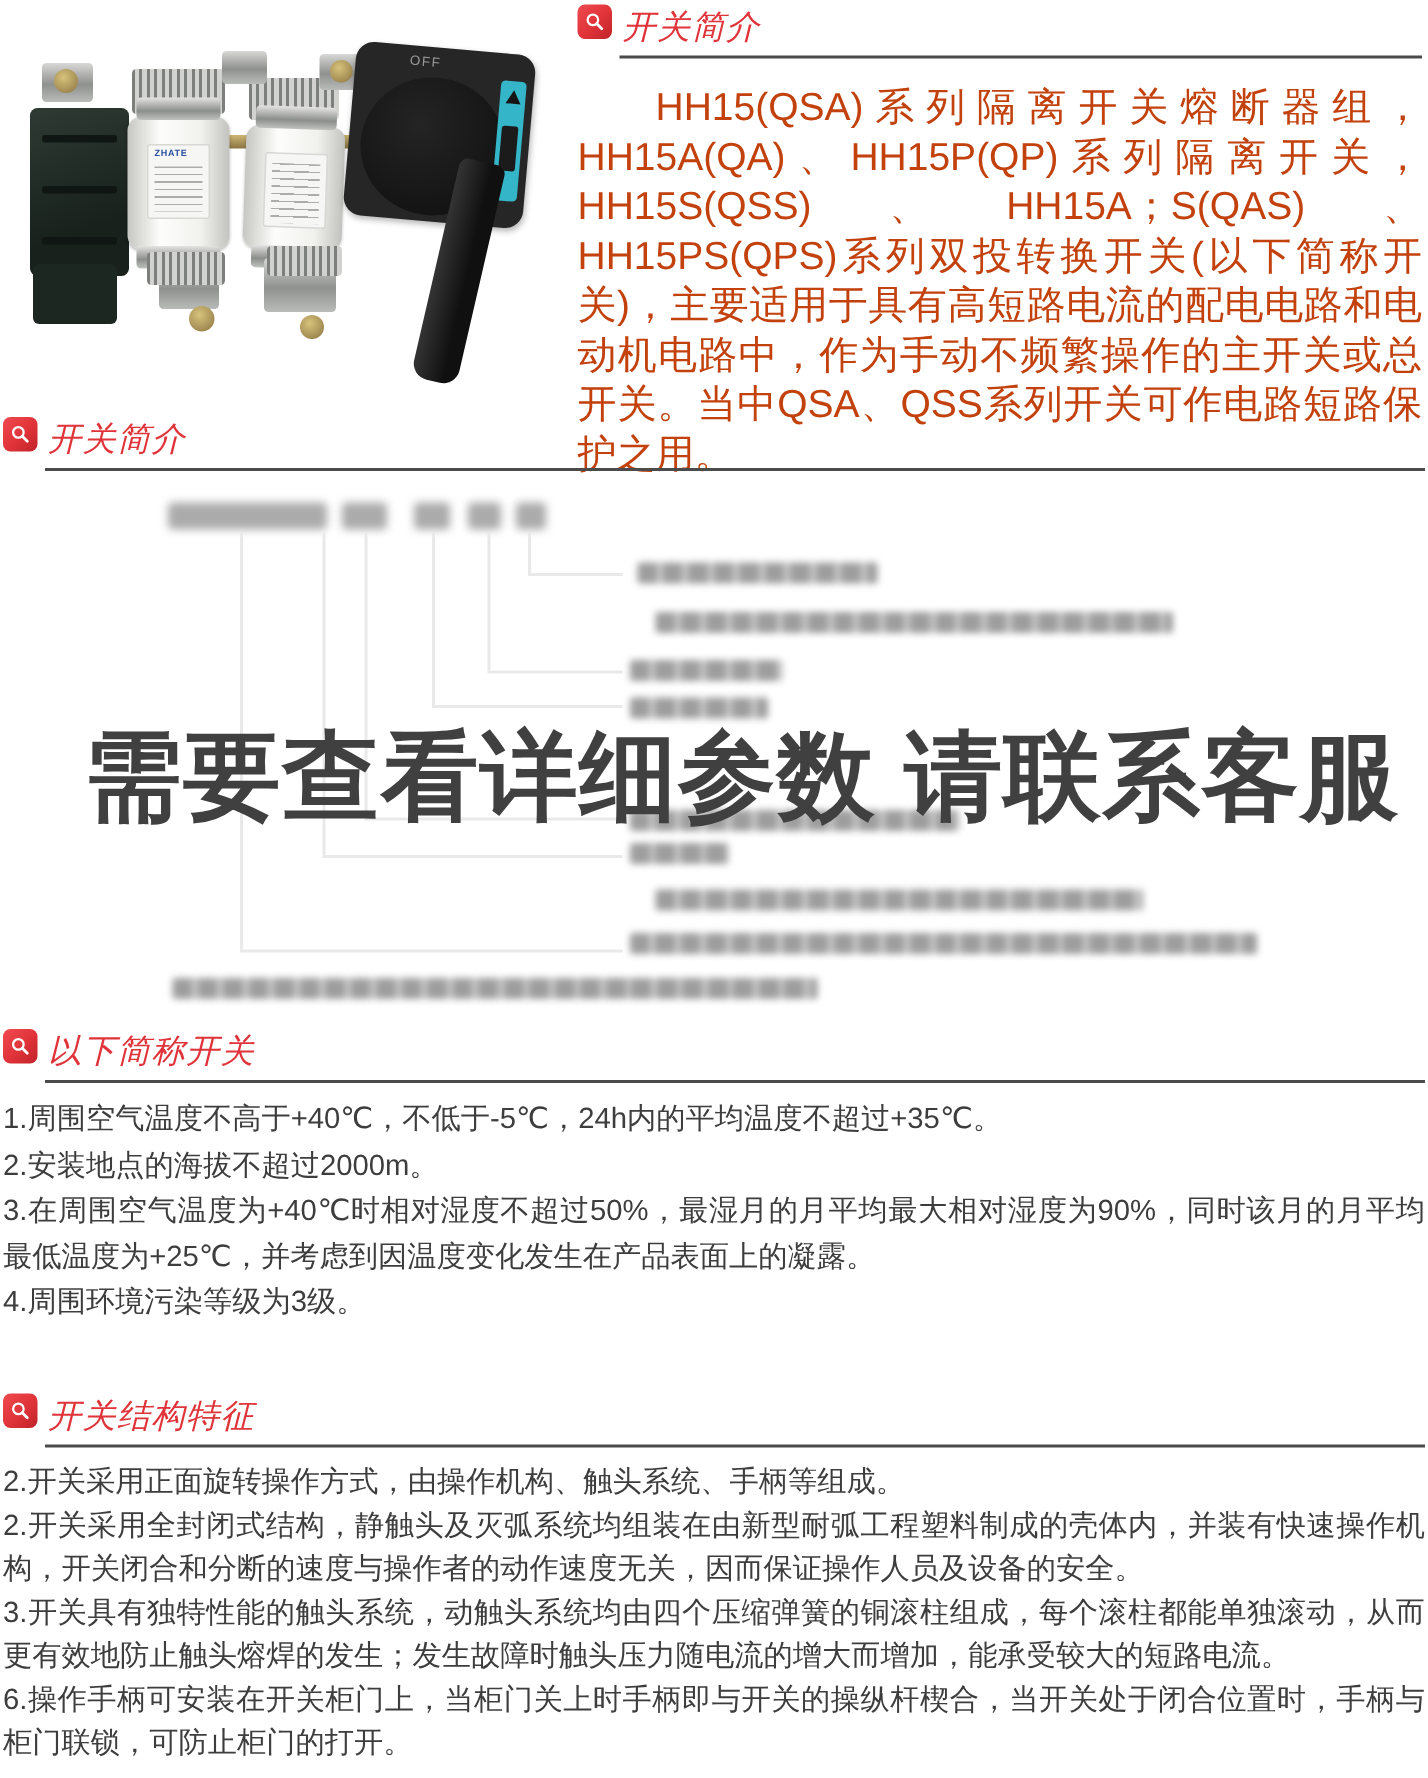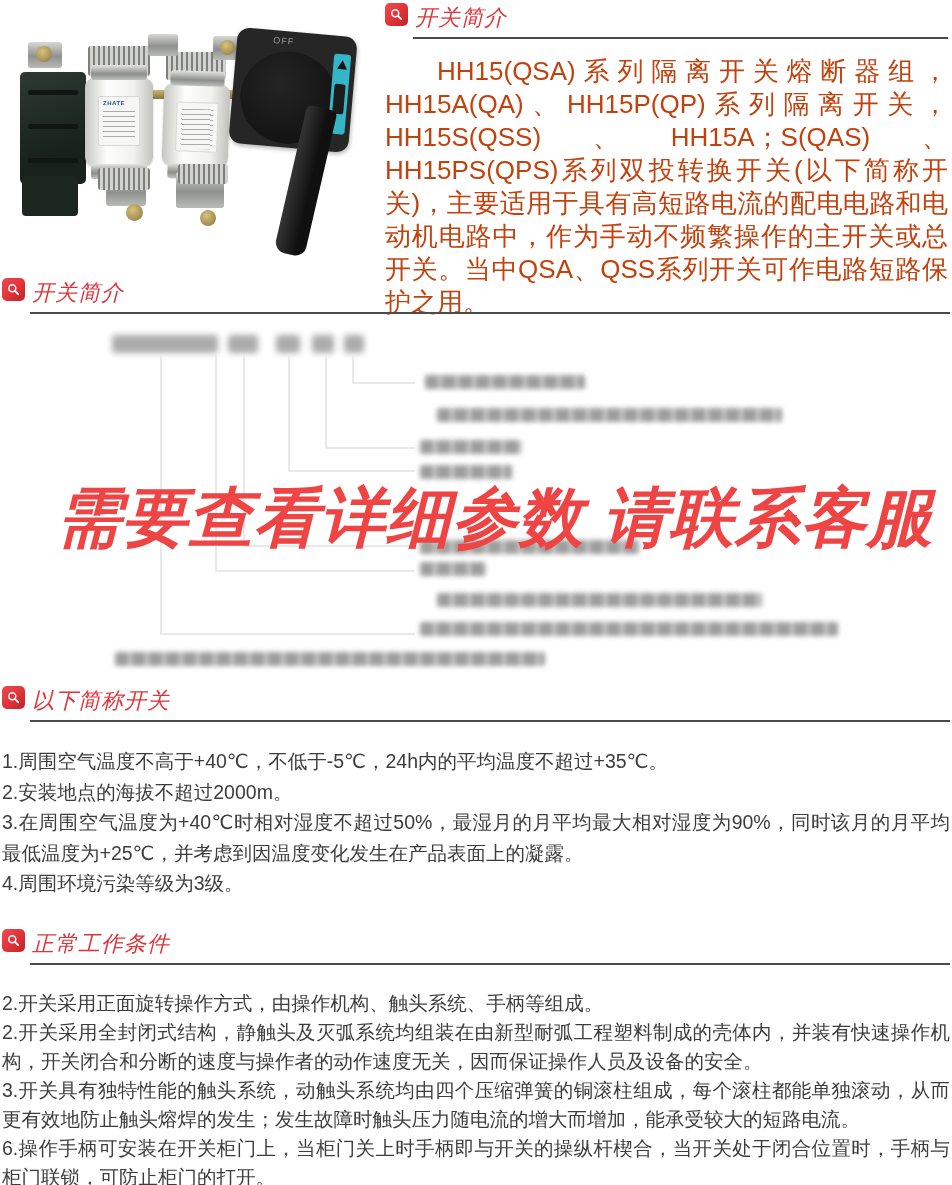--- a/index.html
+++ b/index.html
@@ -67,25 +67,25 @@
     background:linear-gradient(90deg,#343434,#101010 70%); border-radius:6px 6px 11px 11px; }
 
   
   .diagram { position:absolute; left:0; top:328px; width:952px; height:358px; }
   .diagram * { position:absolute; }
   .blob { height:18px; background:#8f8f8f; border-radius:3px; filter:blur(3px); opacity:.75; }
   .vline { width:2px; background:#e9e9e9; filter:blur(.5px); }
   .hline { height:2px; background:#e9e9e9; filter:blur(.5px); }
   .blabel { height:14px; border-radius:2px; filter:blur(2.5px); opacity:.8;
     background:repeating-linear-gradient(90deg,#858585 0 13px,#bdbdbd 13px 17px); }
-  .overlay-text { left:56px; top:146px; font-size:65px; font-weight:600; color:#ef4444;
-    letter-spacing:1px; white-space:nowrap; z-index:5;font-style:italic; }
-
-  
-  .num-list { margin-top:24px; font-size:19.5px; color:#3d3d3d; text-align:justify; }
+  .overlay-text { left:56px; top:146px; font-size:65px; font-weight:600; color:#404040;
+    letter-spacing:1px; white-space:nowrap; z-index:5; }
+
+  
+  .num-list { margin-top:9px; font-size:19.5px; color:#3d3d3d; text-align:justify; }
   .conditions .num-list div { line-height:30.5px; }
   .features  .num-list div { line-height:29px; }
 </style>
 </head>
 <body>
 
 <div class="photo">
   <div class="spring" style="left:80px;top:20px;width:62px;height:30px;"></div>
   <div class="spring" style="left:158px;top:26px;width:60px;height:28px;"></div>
   <div class="metal" style="left:20px;top:16px;width:34px;height:26px;"></div>
@@ -220,21 +220,21 @@
 </div>
 
 <div class="sec features" style="top:929px;">
   <div class="sec-head">
     <span class="sec-icon">
       <svg viewBox="0 0 24 24">
           <circle cx="10" cy="10" r="5.6" fill="none" stroke="#fff" stroke-width="2.4"></circle>
           <line x1="14.2" y1="14.2" x2="19.5" y2="19.5" stroke="#fff" stroke-width="3" stroke-linecap="round"></line>
         </svg>
     </span>
-    <span class="sec-title">正常工作条件</span>
+    <span class="sec-title">开关结构特征</span>
   </div>
   <div class="sec-rule"></div>
   <div class="num-list">
     <div>2.开关采用正面旋转操作方式，由操作机构、触头系统、手柄等组成。</div>
     <div>2.开关采用全封闭式结构，静触头及灭弧系统均组装在由新型耐弧工程塑料制成的壳体内，并装有快速操作机构，开关闭合和分断的速度与操作者的动作速度无关，因而保证操作人员及设备的安全。</div>
     <div>3.开关具有独特性能的触头系统，动触头系统均由四个压缩弹簧的铜滚柱组成，每个滚柱都能单独滚动，从而更有效地防止触头熔焊的发生；发生故障时触头压力随电流的增大而增加，能承受较大的短路电流。</div>
     <div>6.操作手柄可安装在开关柜门上，当柜门关上时手柄即与开关的操纵杆楔合，当开关处于闭合位置时，手柄与柜门联锁，可防止柜门的打开。</div>
   </div>
 </div>
 

